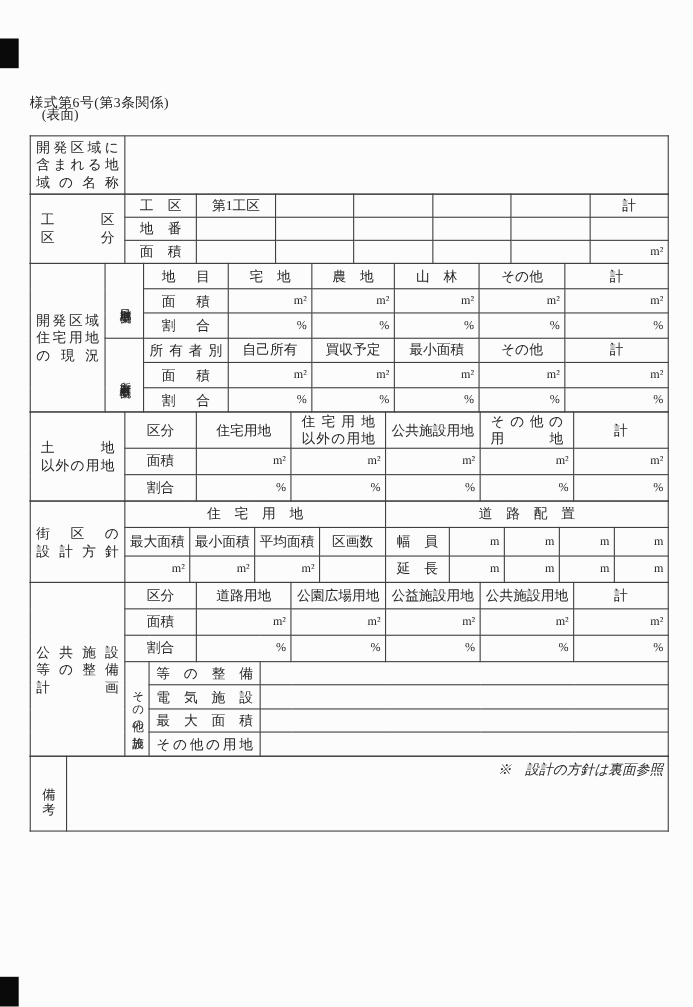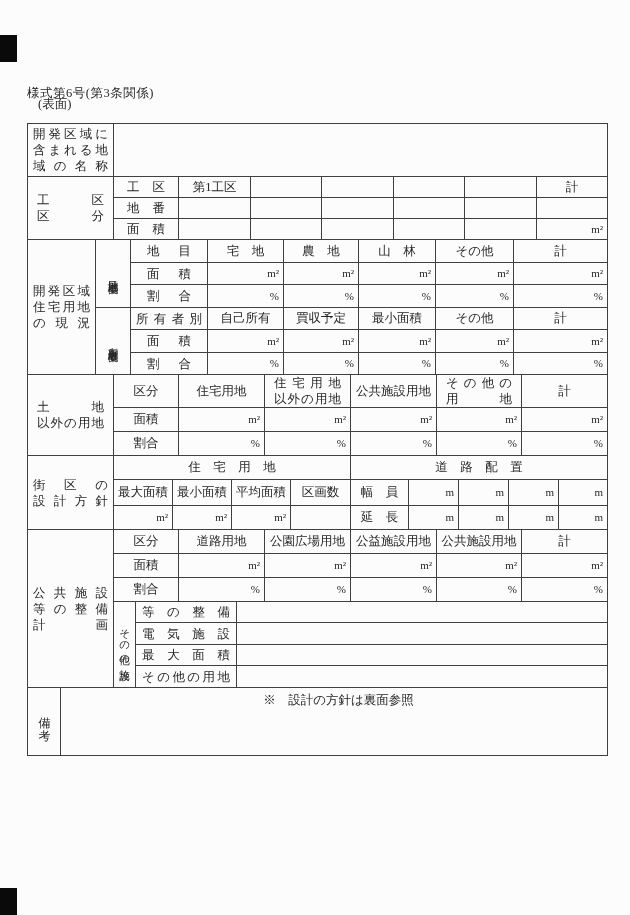--- a/index.html
+++ b/index.html
@@ -34,21 +34,21 @@
   .pad13{padding:0 13px}
   .pad16{padding:0 16px}
   .unit{text-align:right;padding-right:4px;font-size:11px;}
   .indent80{text-indent:80px;}
   .vcell{padding:0;}
   .vert{
     writing-mode:vertical-rl;text-orientation:upright;
     display:inline-block;font-size:10.5px;line-height:11px;letter-spacing:1px;
   }
   .vwide{font-size:12px;letter-spacing:13px;line-height:13px;}
-  .note{text-align:center;vertical-align:top;padding:5px 4px 0 13px;white-space:pre;}
+  .note{text-align:right;vertical-align:top;padding:5px 4px 0 13px;white-space:pre;font-style:italic;}
 </style>
 </head>
 <body>
 
 <div class="mark mark-top"></div>
 <div class="mark mark-bottom"></div>
 <div class="form-number">様式第6号(第3条関係)</div>
 <div class="side-label">(表面)</div>
 
 <div class="doc">

